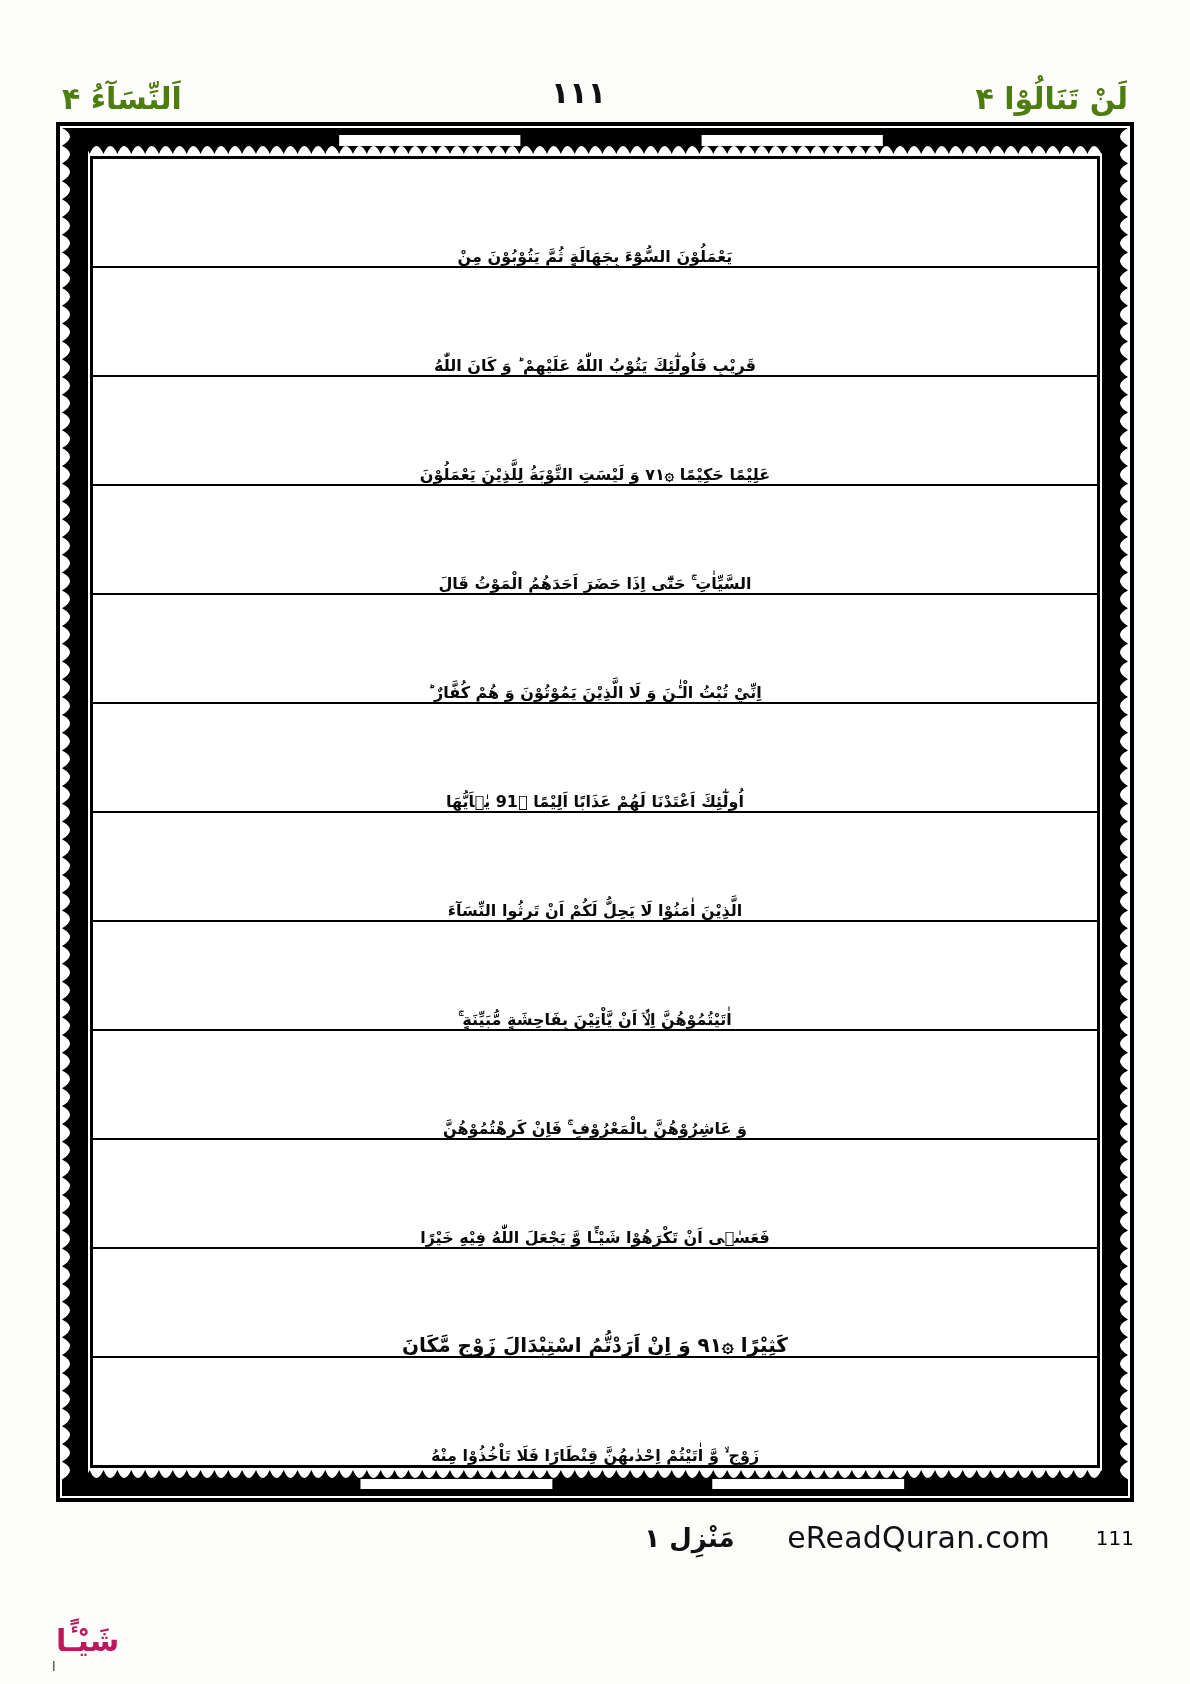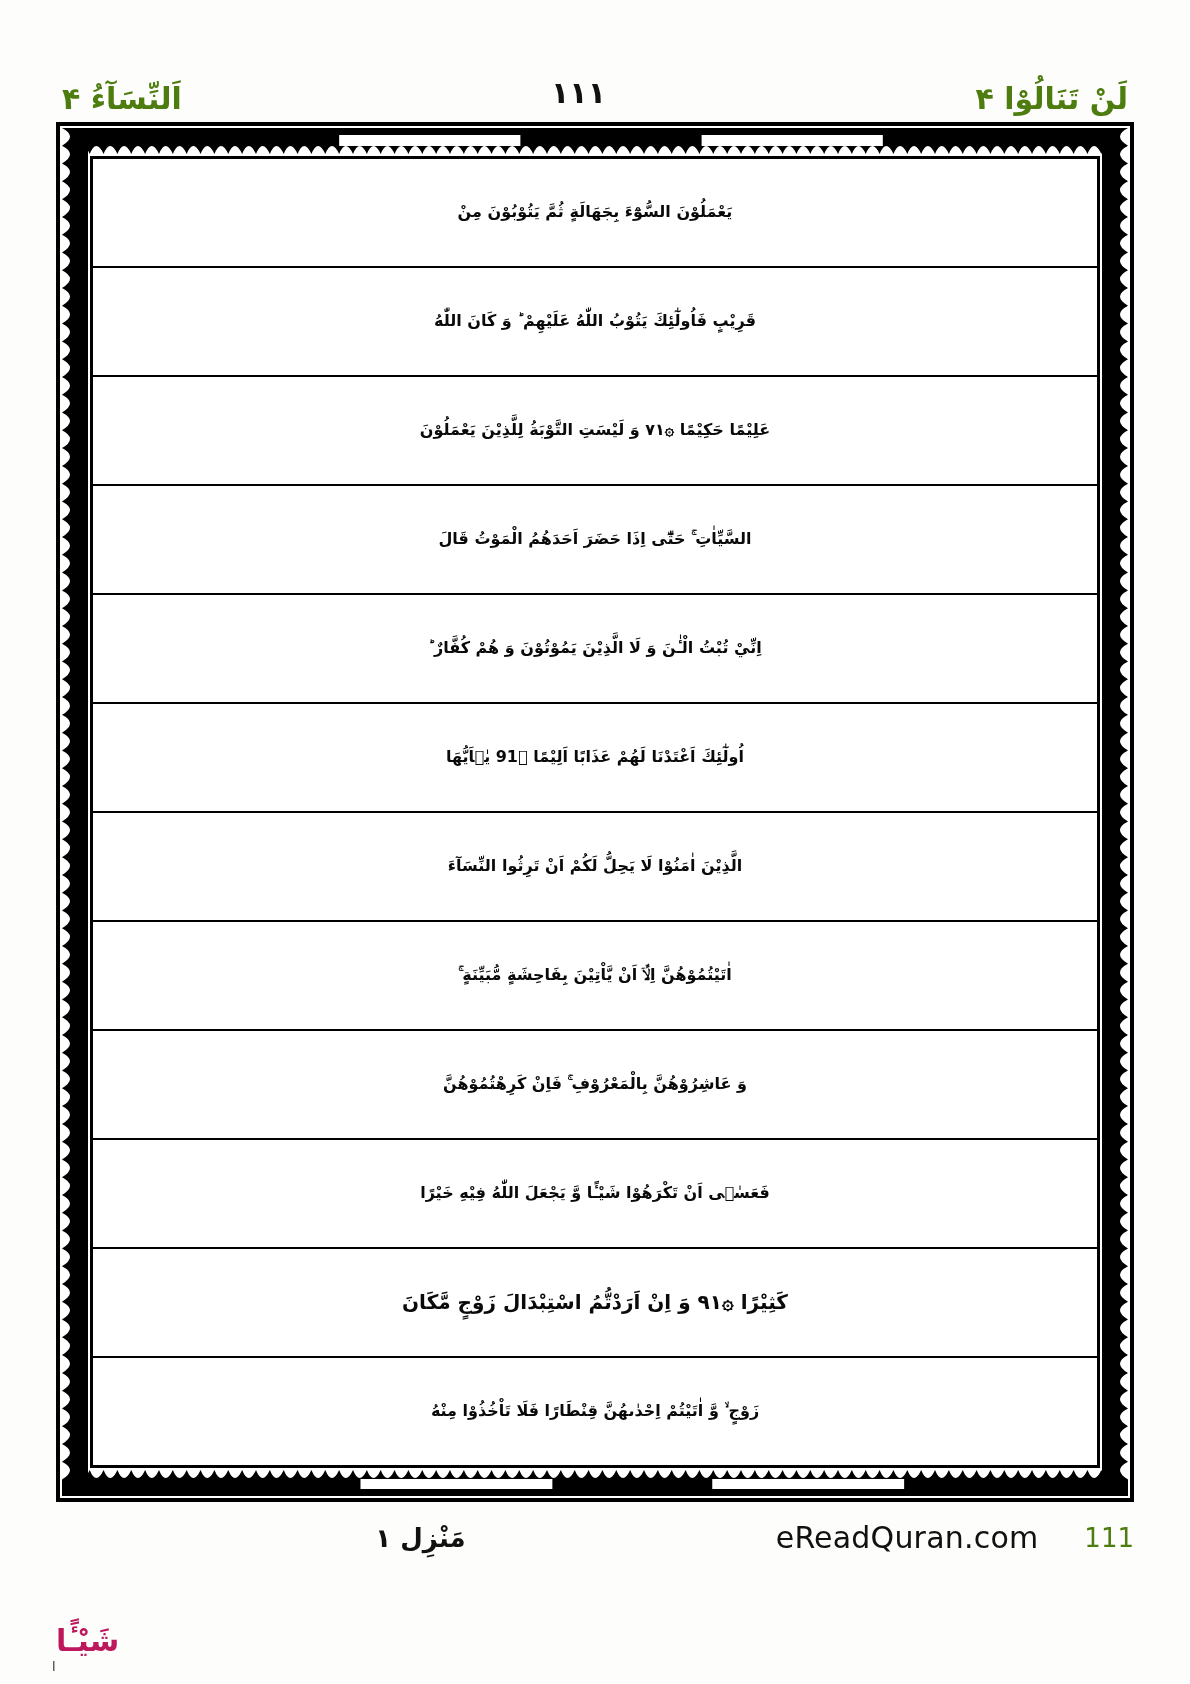--- a/index.html
+++ b/index.html
@@ -74,21 +74,21 @@
     box-sizing:border-box;
     background:#fff;
     display:flex;flex-direction:column;
   }
 
   
   .line{
     flex:1 1 0;
     border-bottom:2.5px solid #000;
     display:flex;
-    align-items:center;
+    align-items:flex-end;
     justify-content:center;
     overflow:hidden;
     position:relative;
   }
   .line:last-child{border-bottom:none;}
   .ayah{
     direction:rtl;
     unicode-bidi:bidi-override;
     text-align:center;
     width:100%;
@@ -122,35 +122,35 @@
   }
   .foot-left{
     direction:rtl;
     font-size:30px;font-weight:700;color:#111;
     text-align:left;
     padding-left:34px;
   }
   .foot-center{
     direction:rtl;
     font-size:26px;font-weight:700;color:#111;
-    text-align:left;
+    text-align:right;
     transform:translateX(-40px);
   }
   .foot-right{
     display:flex;align-items:center;justify-content:flex-end;gap:46px;
   }
   .brand{
     font-family:"DejaVu Sans","Liberation Sans",sans-serif;
     font-size:30px;
     color:#111;
     letter-spacing:.2px;
   }
   .pagenum{
     font-family:"DejaVu Sans","Liberation Sans",sans-serif;
-    font-size:26px;color:#4d7c0f;
+    font-size:20px;color:#000000;
   }
   .foot-bottom-left{
     position:absolute;
     left:56px;bottom:26px;
     direction:rtl;
     font-size:30px;font-weight:700;color:#be185d;
   }
   .tiny-mark{
     position:absolute;
     left:52px;bottom:10px;

